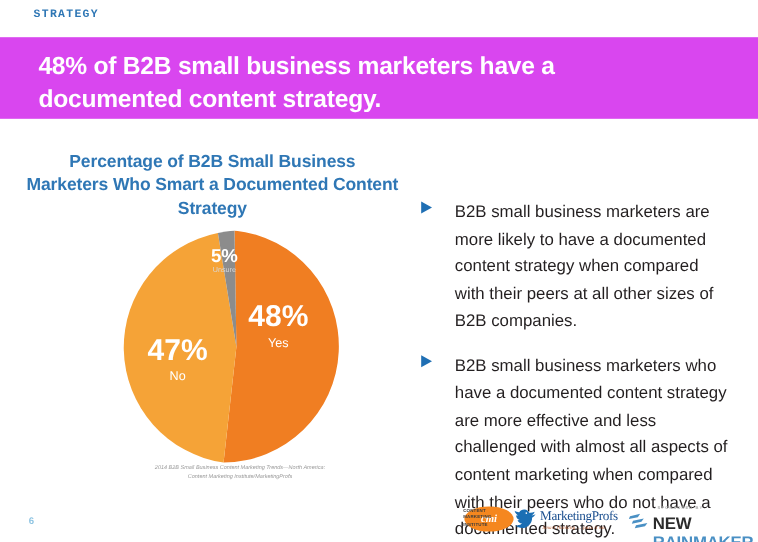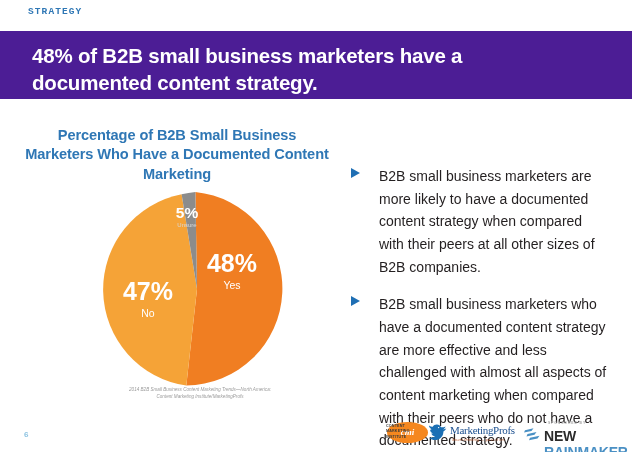--- a/index.html
+++ b/index.html
@@ -31,21 +31,21 @@
     font-family: Liberation Mono, monospace;
   }
 
   
   #banner {
     position: absolute;
     left: 0;
     top: 31px;
     width: 632px;
     height: 68px;
-    background: #4c1d95;
+    background: #d946ef;
   }
   #banner-text {
     position: absolute;
     left: 32px;
     top: 11px;
     width: 540px;
     color: #ffffff;
     font-size: 20.5px;
     font-weight: bold;
     line-height: 1.32;
@@ -233,21 +233,21 @@
 <body>
 
 <div id="slide">
 
   <div id="eyebrow">STRATEGY</div>
 
   <div id="banner">
     <div id="banner-text">48% of B2B small business marketers have a documented content strategy.</div>
   </div>
 
-  <div id="chart-title">Percentage of B2B Small Business Marketers Who Have a Documented Content Marketing</div>
+  <div id="chart-title">Percentage of B2B Small Business Marketers Who Smart a Documented Content Strategy</div>
 
   <div id="pie-wrap">
     <svg id="pie-svg" width="194" height="194" viewBox="0 0 194 194">
 
       <path fill="#F07E22" d="M 97 97 L 95.4 0.013 A 97 97 0 0 1 86.3 193.49 Z"></path>
 
       <path fill="#F5A337" d="M 97 97 L 86.3 193.49 A 97 97 0 0 1 81.6 2.27 Z"></path>
 
       <path fill="#8C8C8C" d="M 97 97 L 81.6 2.27 A 97 97 0 0 1 95.4 0.013 Z"></path>
 

